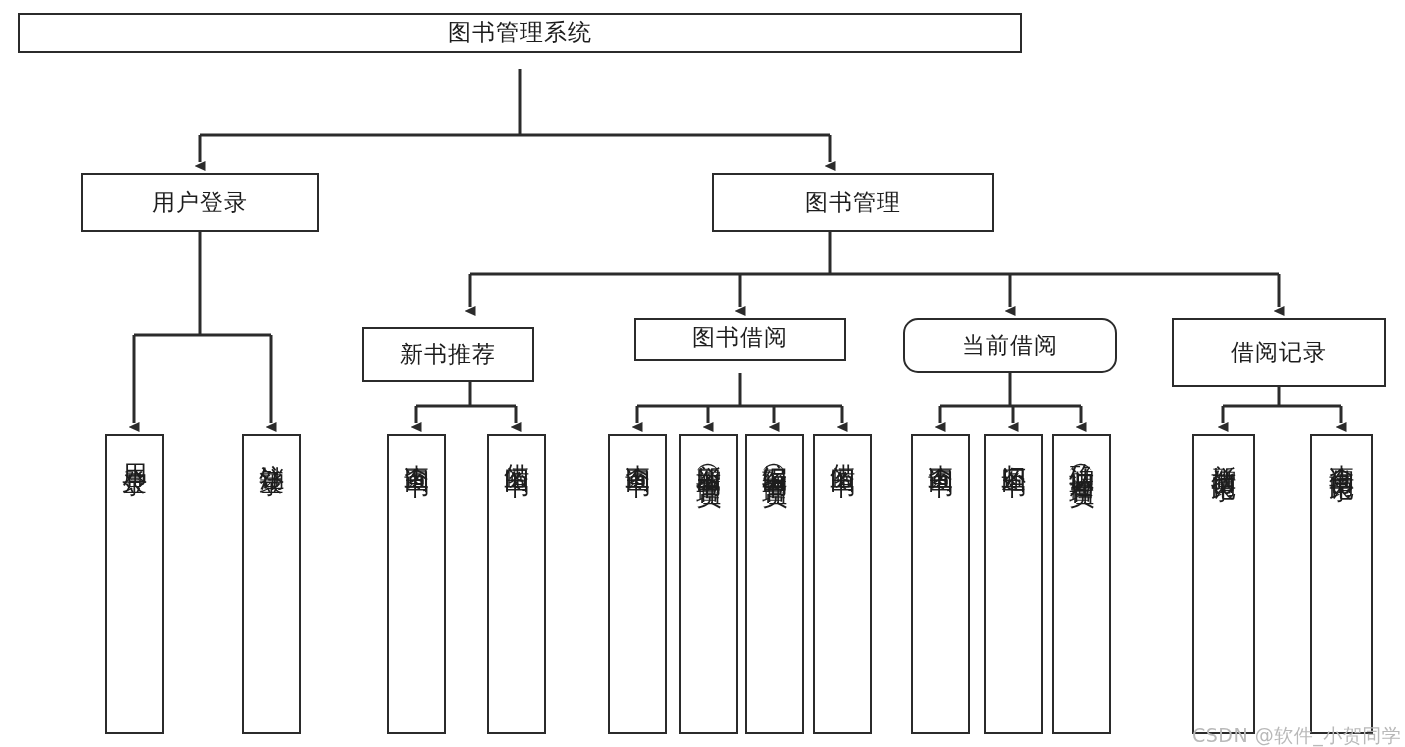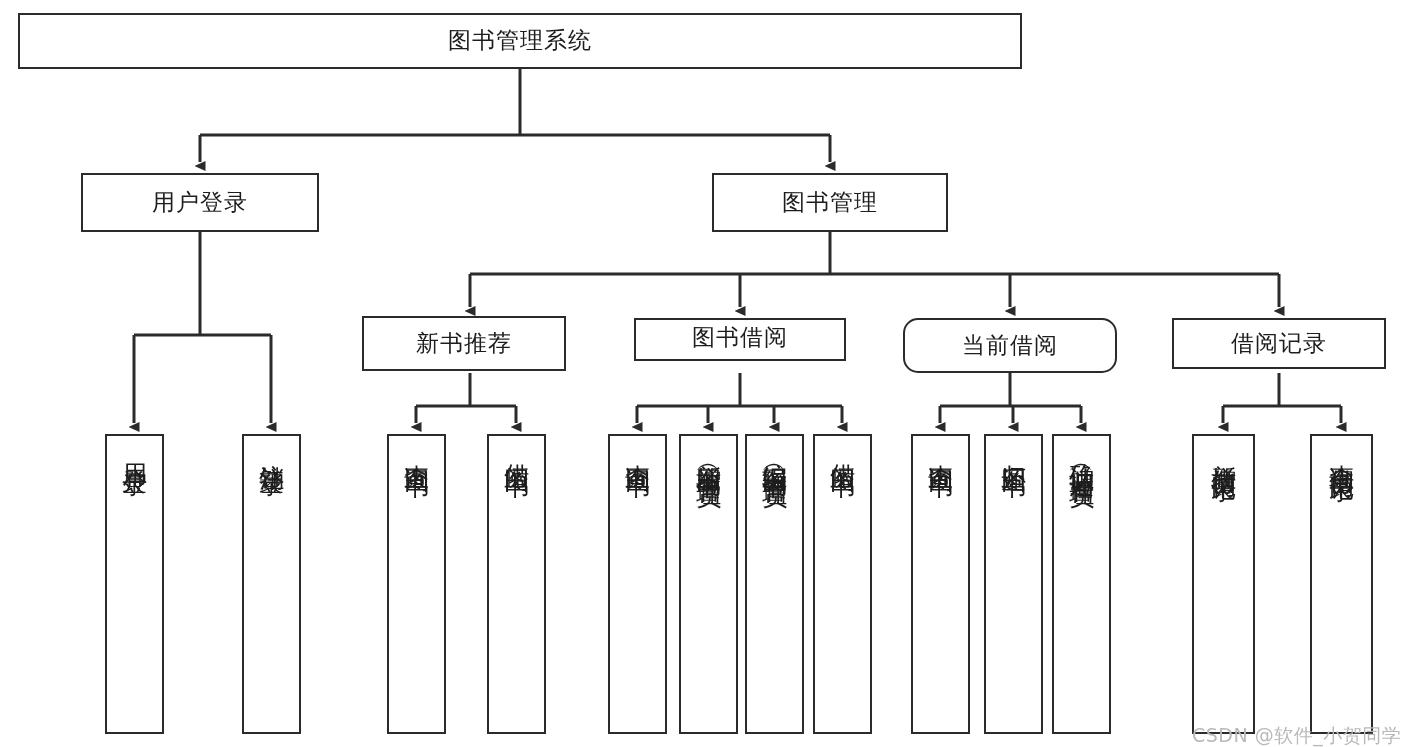--- a/index.html
+++ b/index.html
@@ -119,41 +119,41 @@
       <path d="M1013,406 L1013,423" marker-end="url(#arrow)"></path>
       <path d="M1081,406 L1081,423" marker-end="url(#arrow)"></path>
 
       <path d="M1279,373 L1279,406"></path>
       <path d="M1223,406 L1341,406"></path>
       <path d="M1223,406 L1223,423" marker-end="url(#arrow)"></path>
       <path d="M1341,406 L1341,423" marker-end="url(#arrow)"></path>
     </g>
   </svg>
 
-  <div class="node root horiz" style="left: 18px; top: 13px; width: 1004px; height: 56px; border-color: rgb(43, 43, 43); color: rgb(29, 29, 29);">
+  <div class="node root horiz" style="left: 18px; top: 13px; width: 1004px; height: 40px; border-color: rgb(43, 43, 43); color: rgb(29, 29, 29);">
     <span class="label">图书管理系统</span>
   </div>
 
   <div class="node horiz" style="left: 81px; top: 173px; width: 238px; height: 59px; border-color: rgb(43, 43, 43); color: rgb(29, 29, 29);">
     <span class="label">用户登录</span>
   </div>
-  <div class="node horiz" style="left: 712px; top: 173px; width: 236px; height: 59px; border-color: rgb(43, 43, 43); color: rgb(29, 29, 29);">
+  <div class="node horiz" style="left: 712px; top: 173px; width: 282px; height: 59px; border-color: rgb(43, 43, 43); color: rgb(29, 29, 29);">
     <span class="label">图书管理</span>
   </div>
 
-  <div class="node horiz" style="left: 362px; top: 316px; width: 204px; height: 55px; border-color: rgb(43, 43, 43); color: rgb(29, 29, 29);">
+  <div class="node horiz" style="left: 362px; top: 327px; width: 172px; height: 55px; border-color: rgb(43, 43, 43); color: rgb(29, 29, 29);">
     <span class="label">新书推荐</span>
   </div>
   <div class="node horiz" style="left: 634px; top: 318px; width: 212px; height: 43px; border-color: rgb(43, 43, 43); color: rgb(29, 29, 29); font-family: Liberation Mono, monospace;">
     <span class="label">图书借阅</span>
   </div>
   <div class="node horiz" style="left: 903px; top: 318px; width: 214px; height: 55px; border-color: rgb(43, 43, 43); color: rgb(29, 29, 29); border-radius: 15px;">
     <span class="label">当前借阅</span>
   </div>
-  <div class="node horiz" style="left: 1172px; top: 318px; width: 214px; height: 51px; border-color: rgb(43, 43, 43); color: rgb(29, 29, 29);">
+  <div class="node horiz" style="left: 1172px; top: 318px; width: 214px; height: 69px; border-color: rgb(43, 43, 43); color: rgb(29, 29, 29);">
     <span class="label">借阅记录</span>
   </div>
 
   <div class="node vert" style="left: 105px; top: 434px; width: 59px; height: 300px; border-color: rgb(43, 43, 43); color: rgb(29, 29, 29);">
     <span class="label">用户登录</span>
   </div>
   <div class="node vert" style="left: 242px; top: 434px; width: 59px; height: 300px; border-color: rgb(43, 43, 43); color: rgb(29, 29, 29);">
     <span class="label">注销登录</span>
   </div>
   <div class="node vert" style="left: 387px; top: 434px; width: 59px; height: 300px; border-color: rgb(43, 43, 43); color: rgb(29, 29, 29);">

